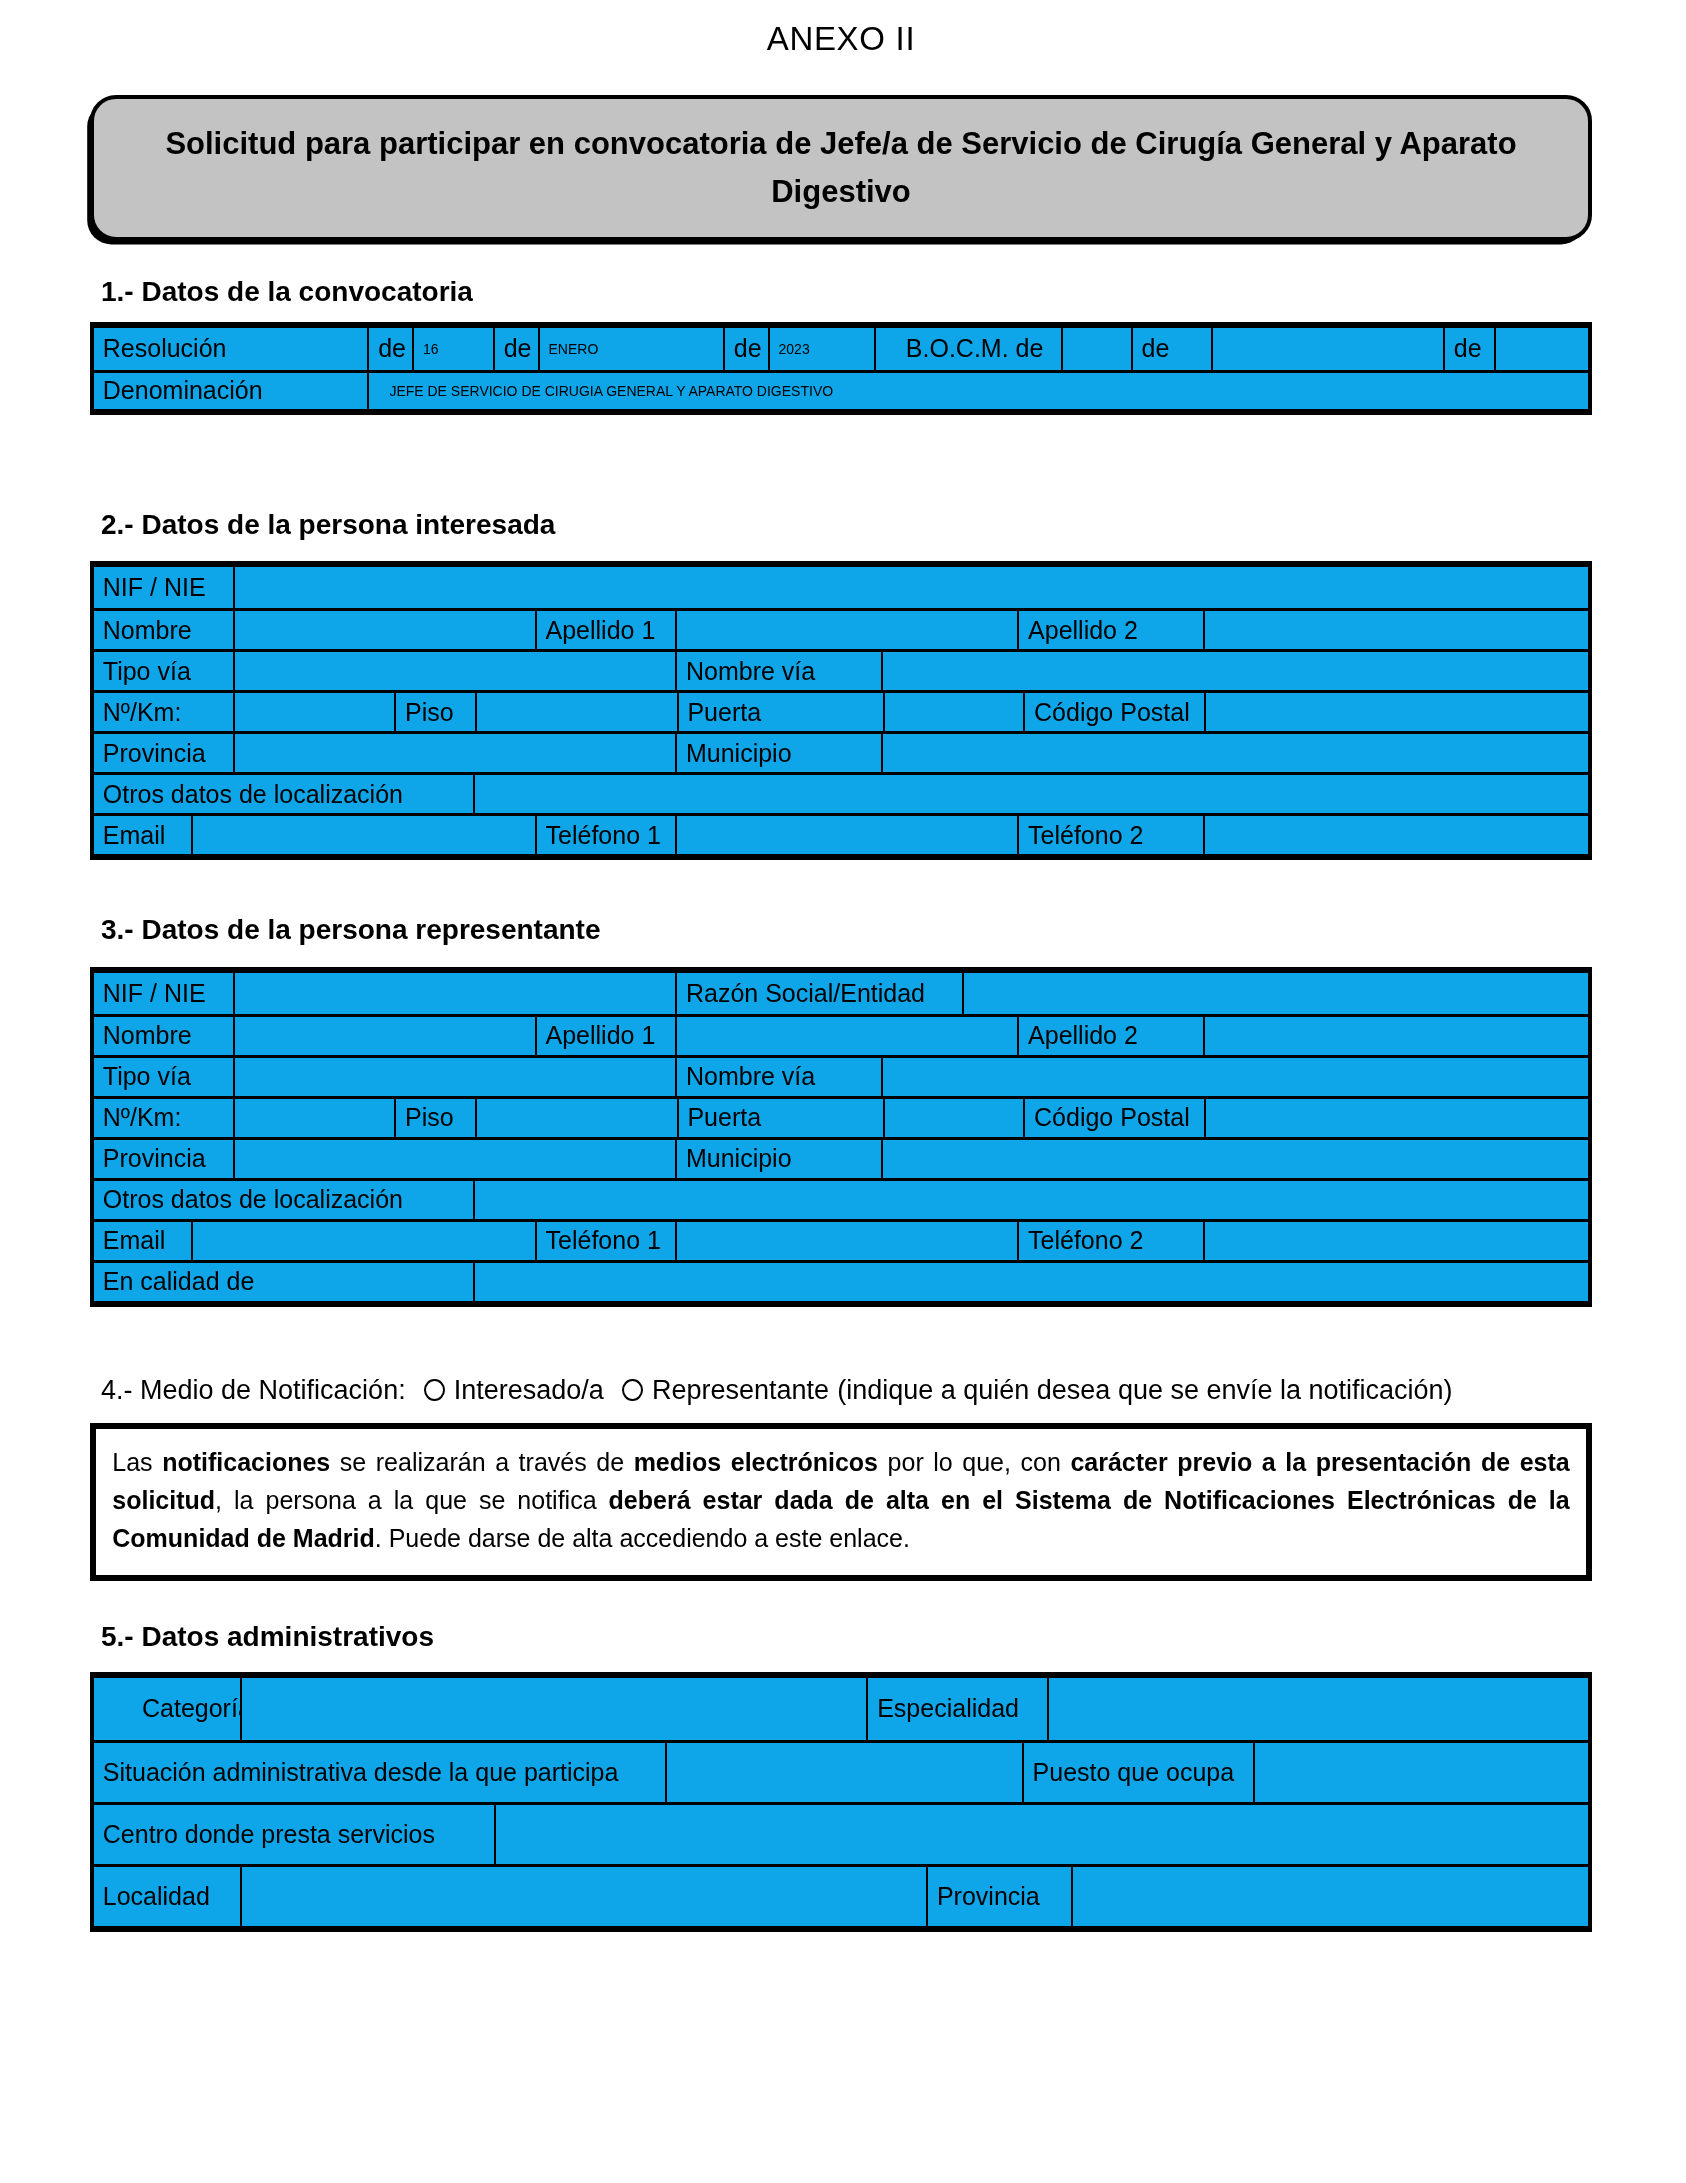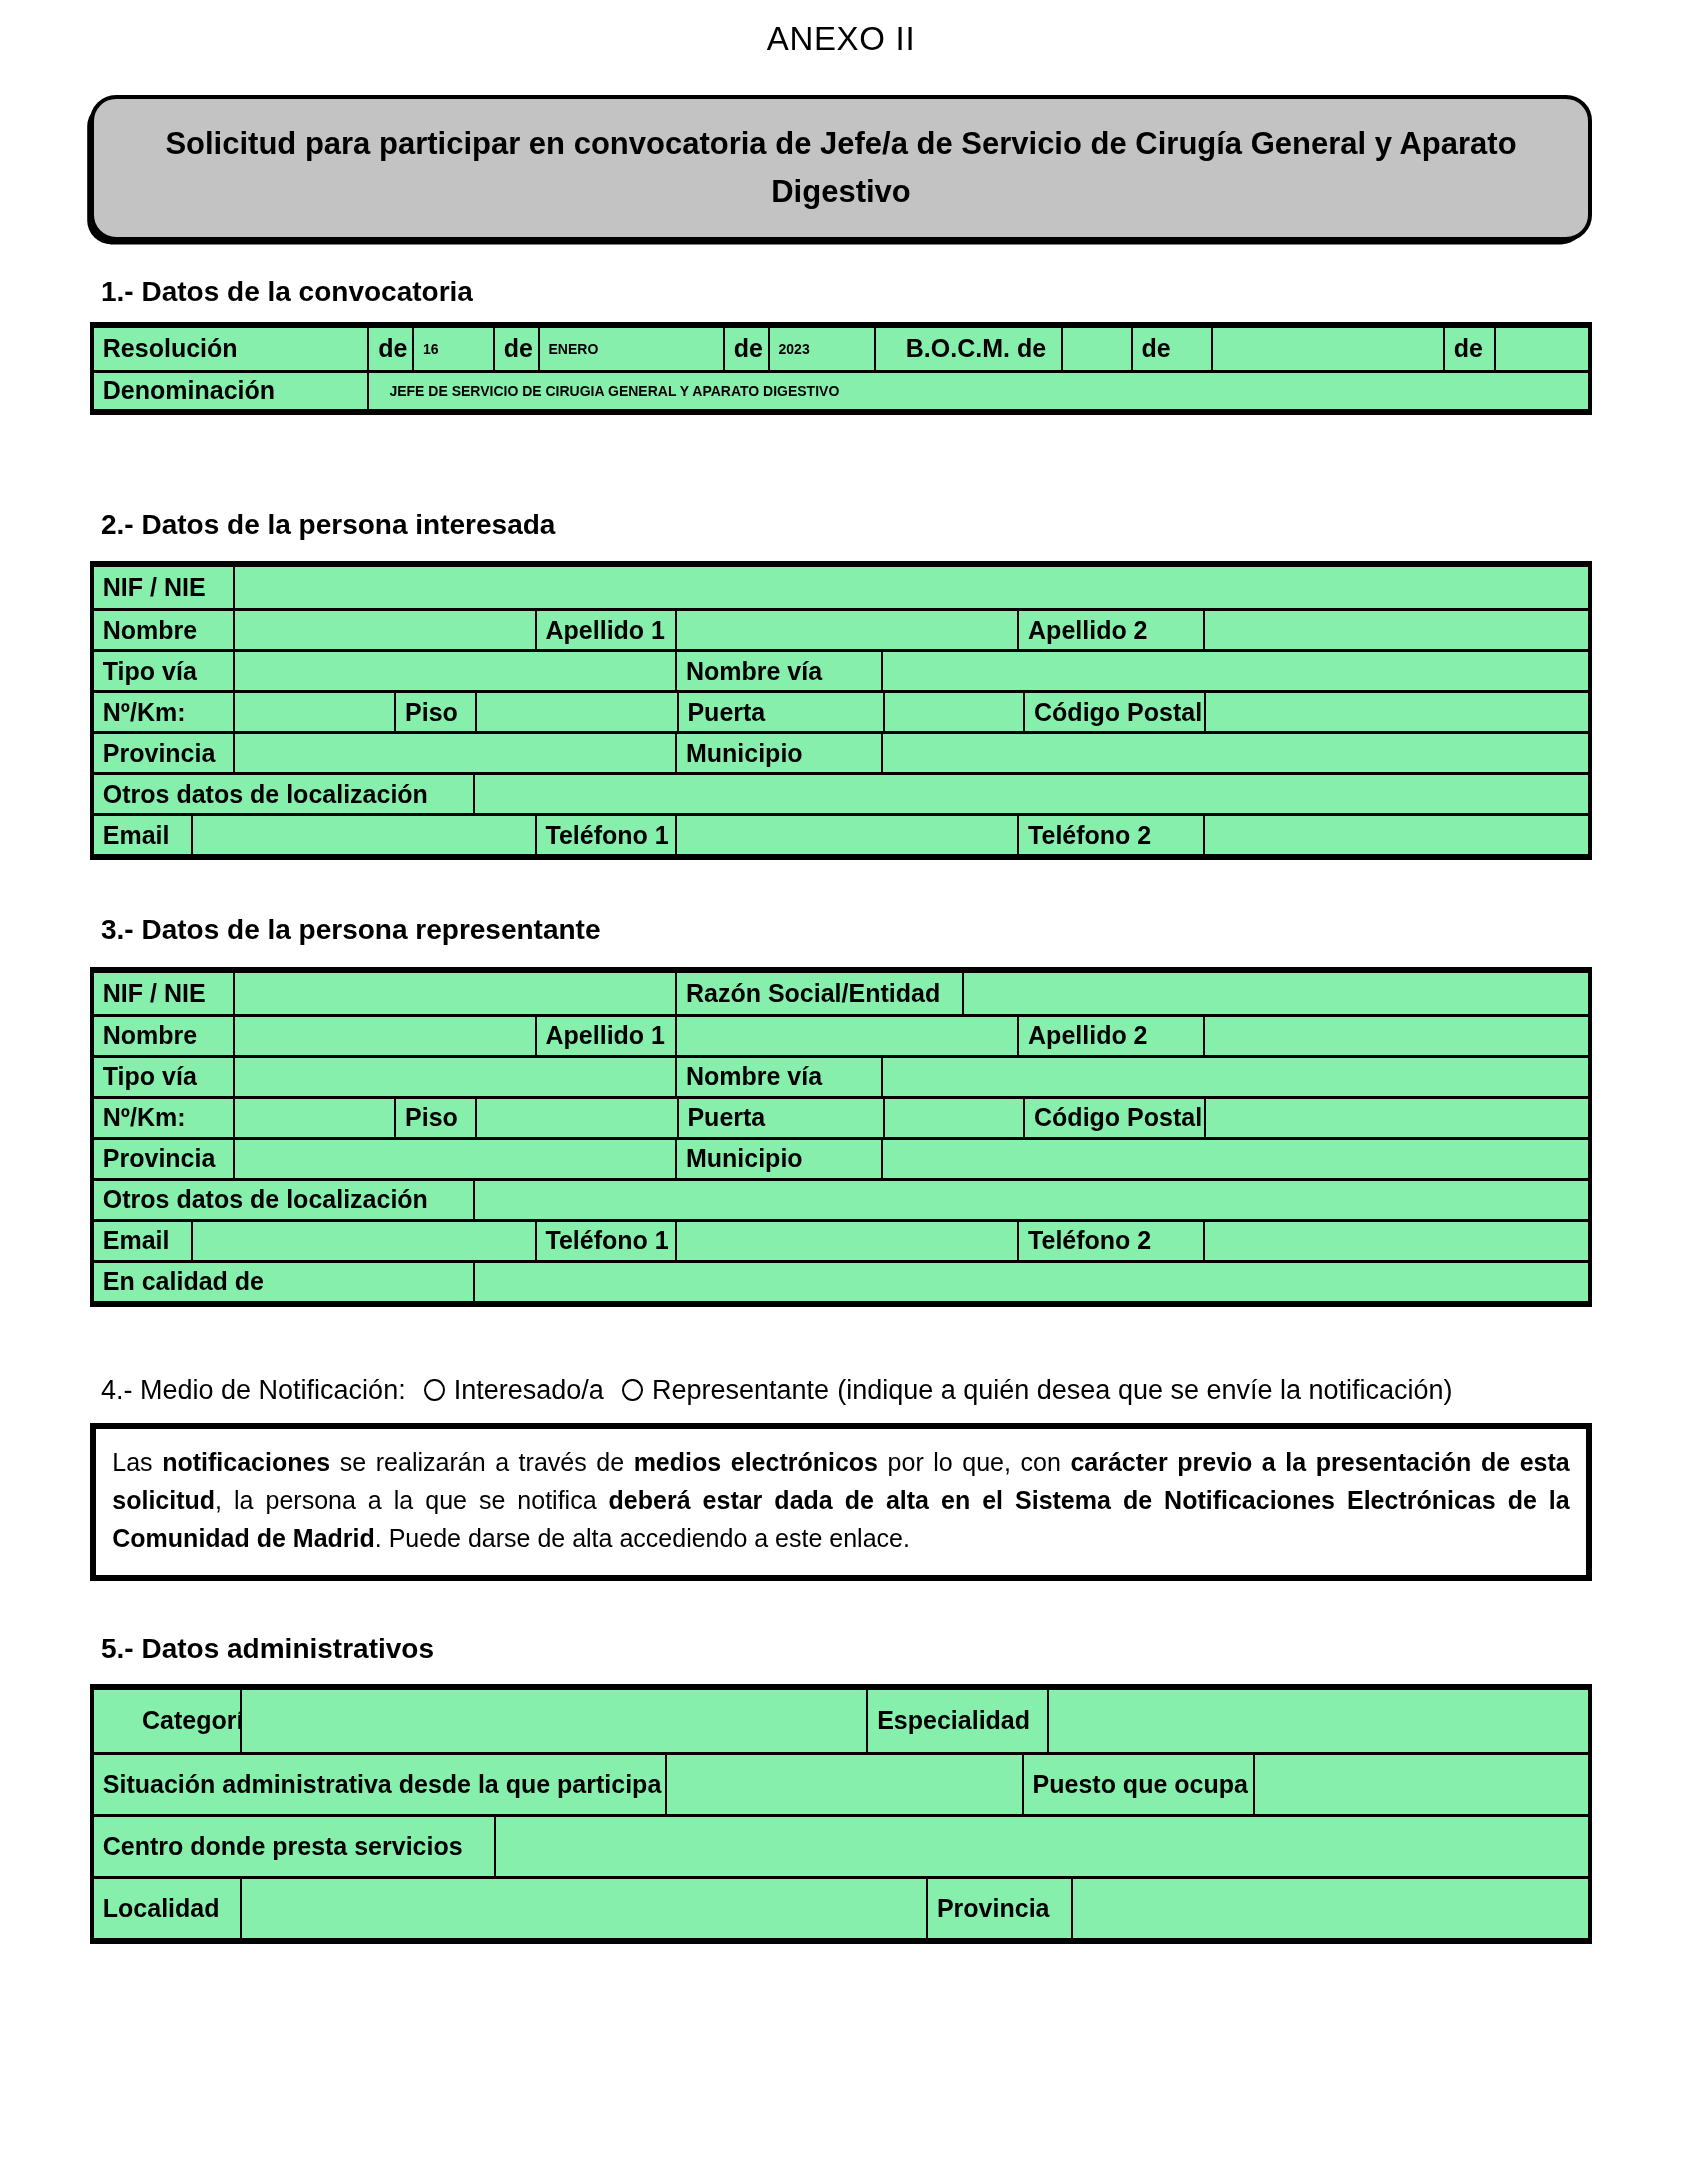--- a/index.html
+++ b/index.html
@@ -39,28 +39,27 @@
     padding: 0 27px;
   }
   .sec-h {
     font-weight: bold;
     font-size: 28px;
     margin-left: 11px;
   }
   .mh1 { margin-top: 35px; margin-bottom: 13.6px; }
   .mh2 { margin-top: 94px; margin-bottom: 20.4px; }
   .mh3 { margin-top: 54px; margin-bottom: 20.4px; }
-  .mh5 { margin-top: 52px; margin-bottom: 19px; }
+  .mh5 { margin-top: 40px; margin-bottom: 19px; }
   .ftable {
     border: 4.8px solid #000;
     border-top-width: 6.1px;
     border-bottom-width: 6.1px;
     width: 100%;
-    background: #86efac;
-    font-weight: bold;
+    background: #0ea5e9;
   }
   .frow { display: flex; width: 100%; }
   .frow + .frow { border-top: 3.4px solid #000; }
   .t1 .frow { height: 39px; }
   .t1 .frow:first-child { height: 42px; }
   .t2 .frow, .t3 .frow { height: 41px; }
   .t5 .frow { height: 62px; }
   .fcell {
     display: flex;
     align-items: center;

